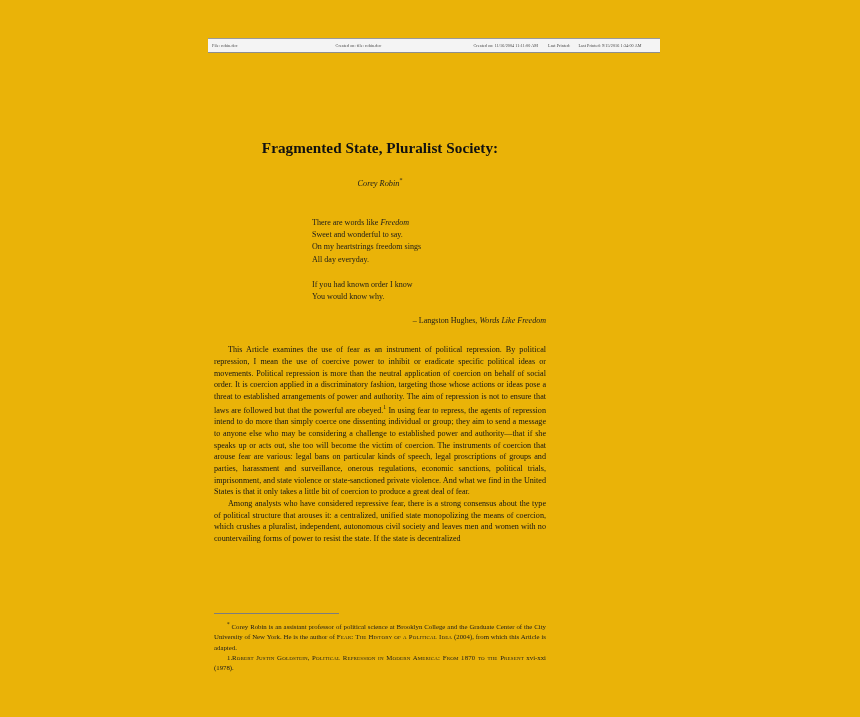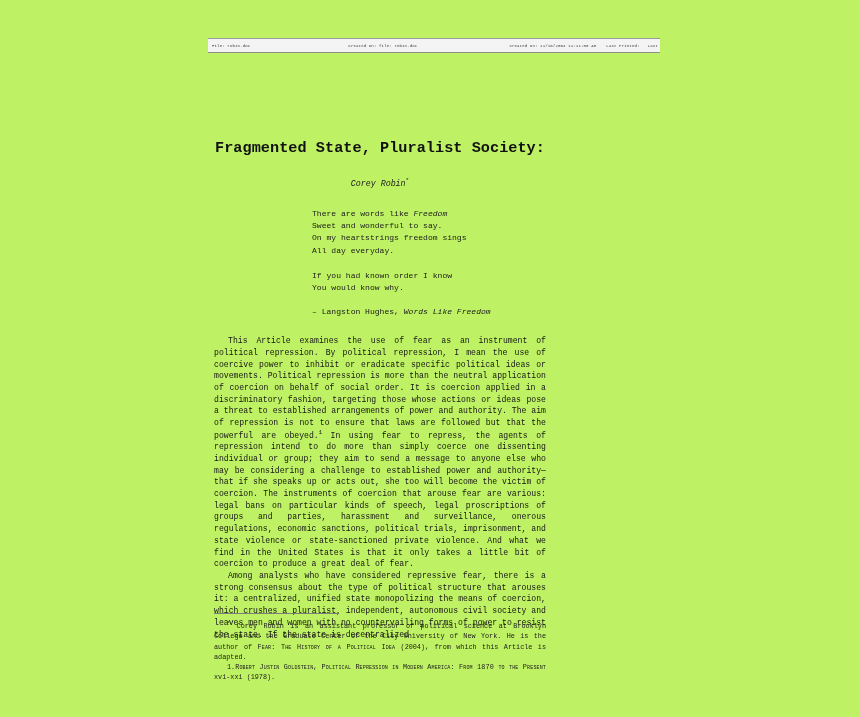--- a/index.html
+++ b/index.html
@@ -17,22 +17,21 @@
     position: relative;
   }
 
   
   .page {
     position: absolute;
     left: 0;
     top: 0;
     width: 860px;
     height: 717px;
-    background: #bef264;
-    font-family: Liberation Mono, monospace;
+    background: #eab308;
   }
 
   
   .doc-header {
     position: absolute;
     left: 208px;
     top: 38px;
     width: 452px;
     height: 13px;
     border-top: 1px solid #9a9a9a;
@@ -82,36 +81,37 @@
     color: #1b1b1b;
   }
   .author sup {
     font-size: 6px;
     font-style: normal;
     vertical-align: super;
   }
 
   
   .epigraph {
-    margin-top: 20px;
+    margin-top: 29px;
     margin-left: 98px;
     font-size: 8.05px;
     line-height: 1.52;
     color: #1b1b1b;
   }
   .stanza { margin: 0 0 13px 0; }
   .stanza .vline { display: block; white-space: nowrap; }
   .stanza em { font-style: italic; }
 
   .attribution {
     margin-left: 98px;
     margin-top: 1px;
     font-size: 8.05px;
     color: #1b1b1b;
     white-space: nowrap;
+    text-align: right;
   }
   .attribution em { font-style: italic; }
 
   
   .body-text {
     margin-top: 19px;
     font-size: 8.15px;
     line-height: 1.435;
     text-align: justify;
     color: #151515;

